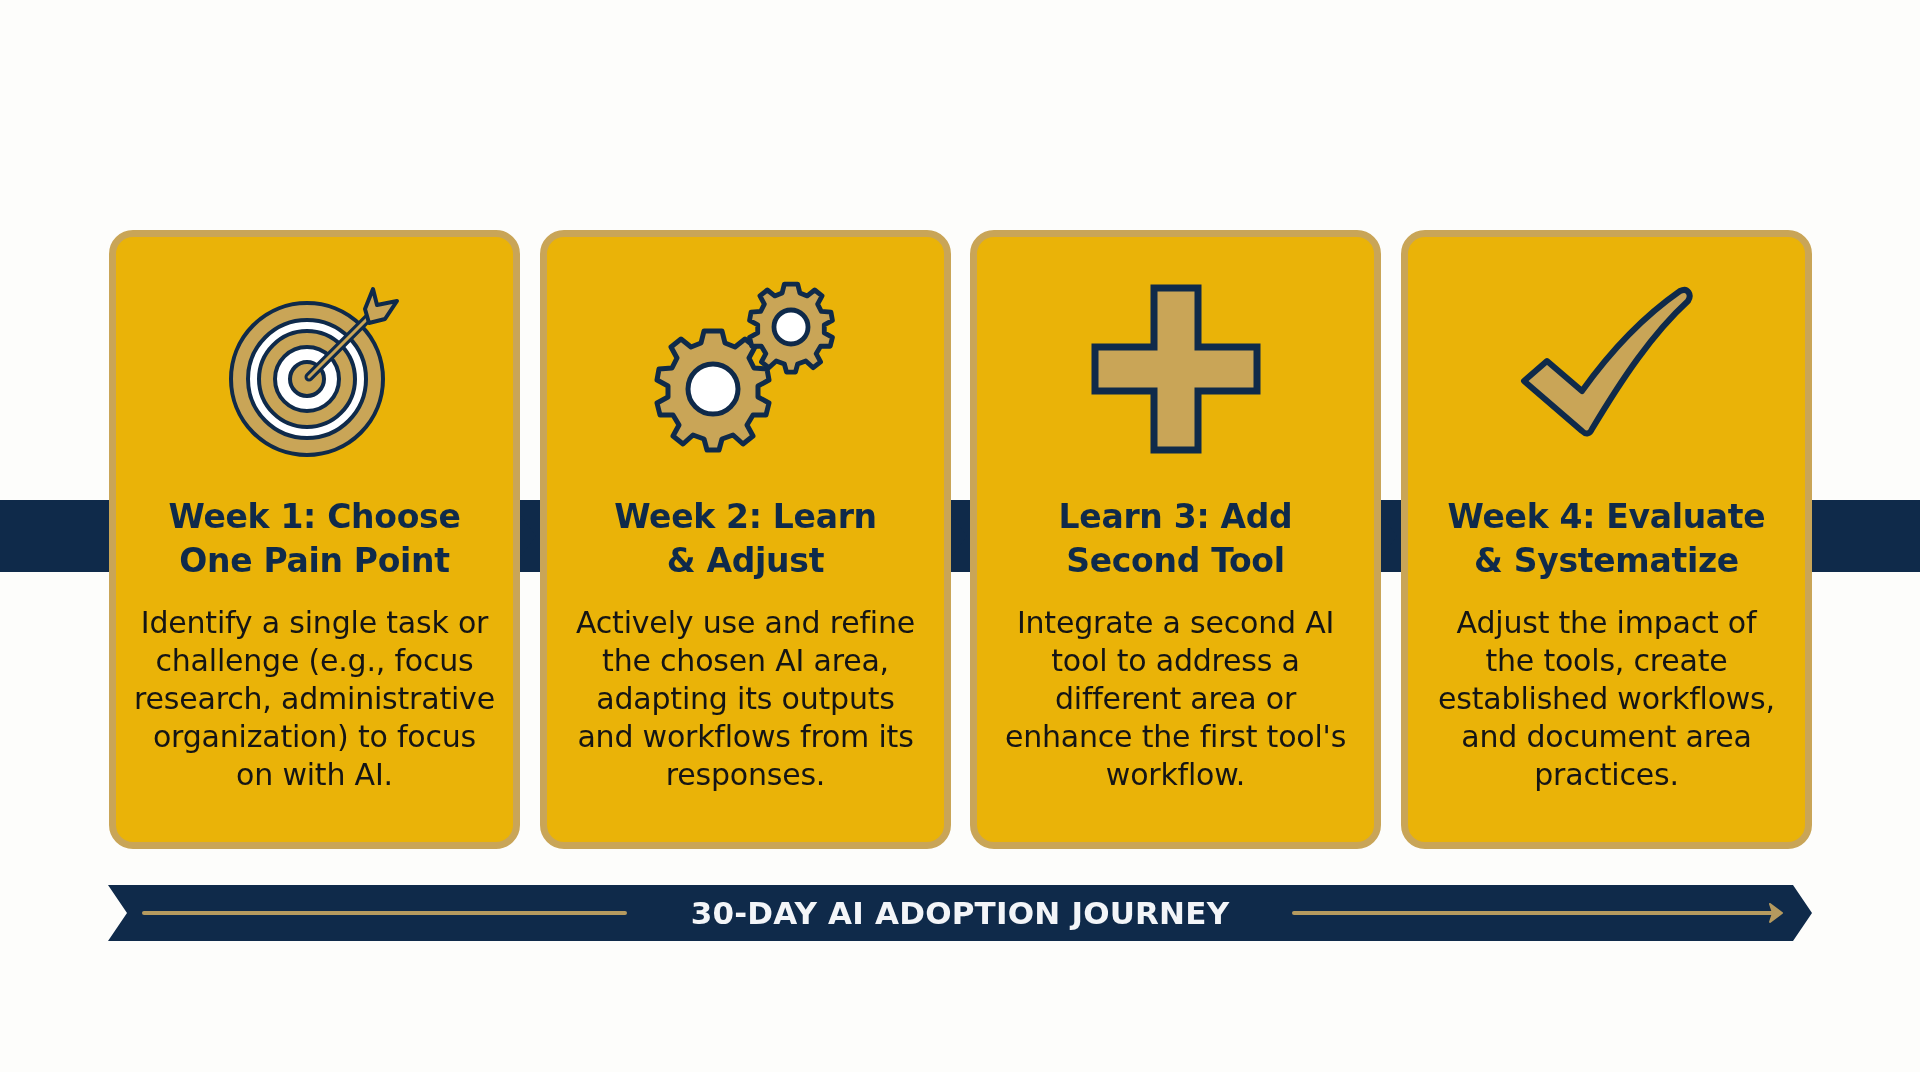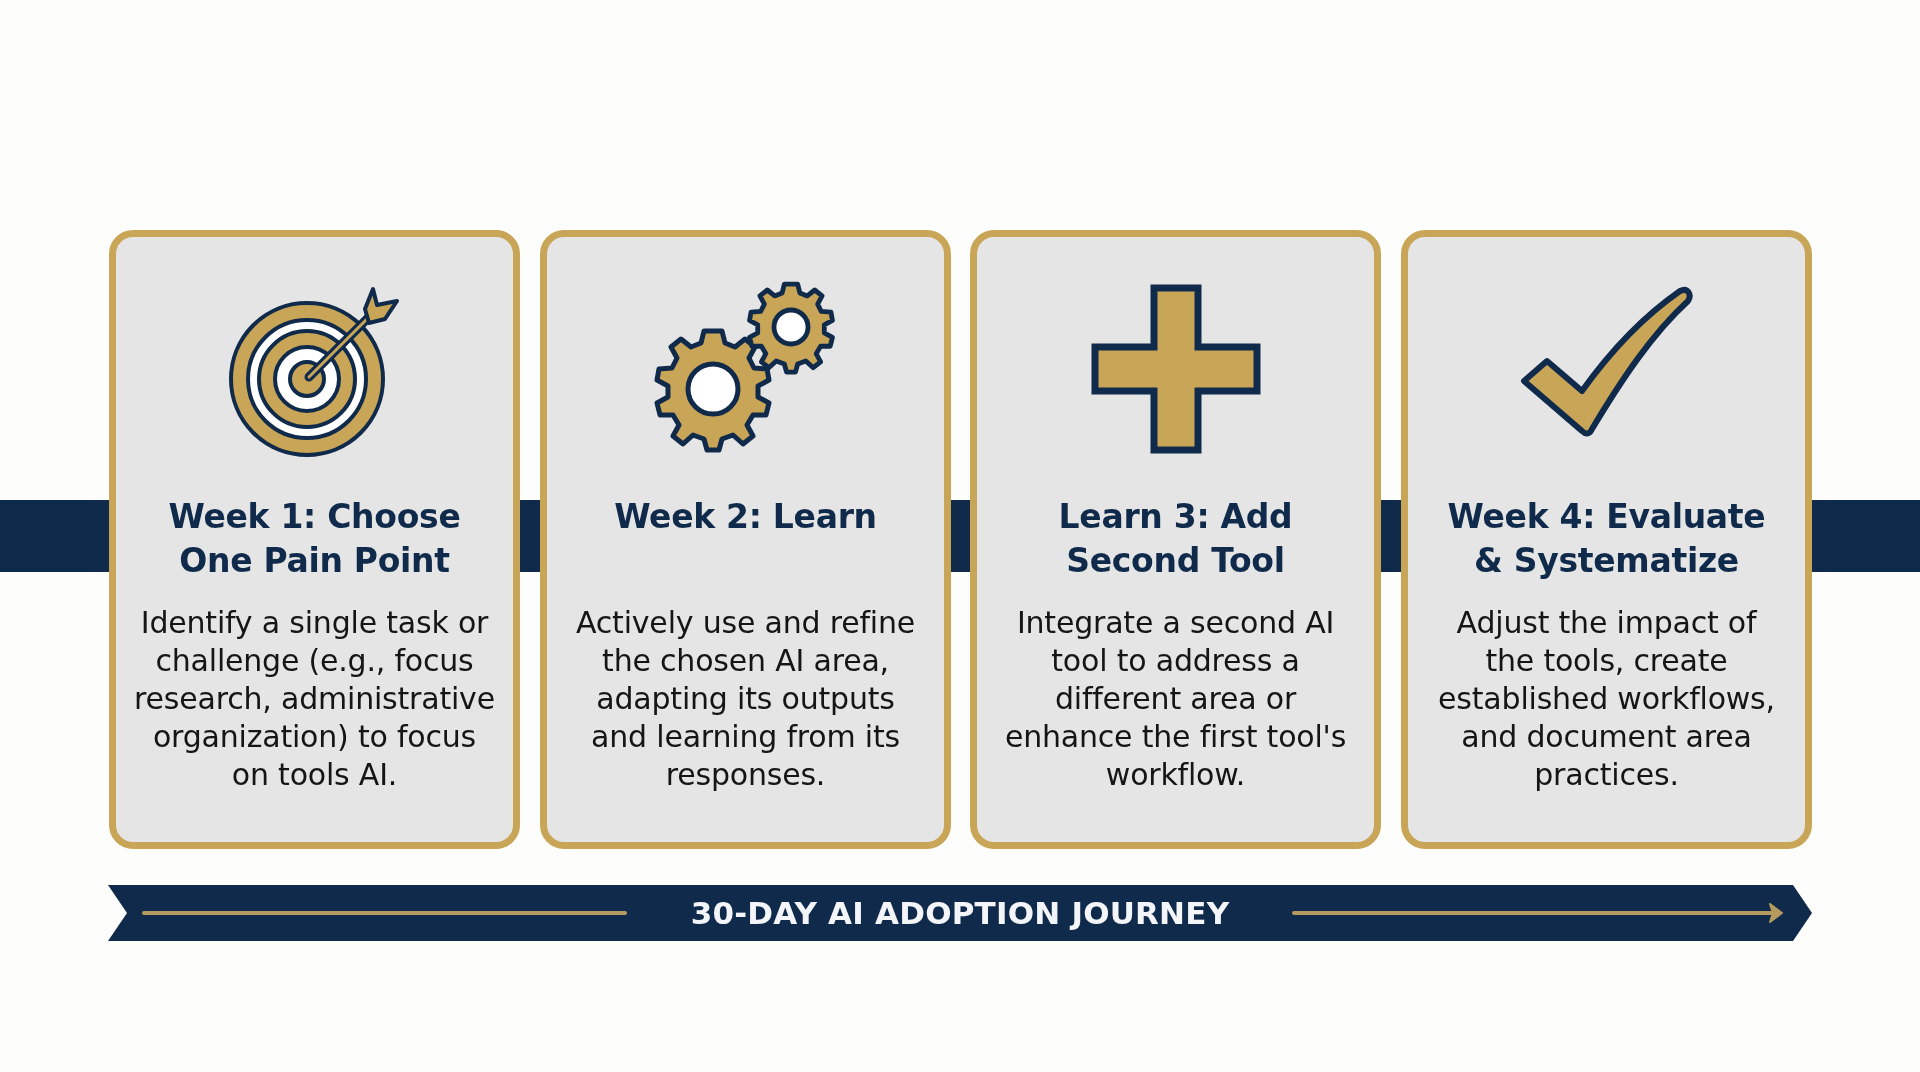--- a/index.html
+++ b/index.html
@@ -10,21 +10,21 @@
     font-family: "DejaVu Sans", "Liberation Sans", sans-serif;
   }
   .band {
     position: absolute; left: 0; top: 500px; width: 1920px; height: 72px;
     background: #0f2a4a;
   }
   .card {
     position: absolute; top: 230px; width: 411px; height: 619px;
     box-sizing: border-box;
     border: 7px solid #c9a557; border-radius: 24px;
-    background: #e5e5e5;
+    background: #eab308;
   }
   .card .icon-wrap {
     position: absolute; left: 0; right: 0; top: 42px; height: 180px;
     display: flex; justify-content: center; align-items: center;
   }
   .card .title {
     position: absolute; left: 0; right: 0; top: 258px;
     text-align: center; color: #0f2a4a;
     font-family: "DejaVu Sans", sans-serif; font-weight: bold;
     font-size: 33px; line-height: 44px; letter-spacing: -0.3px;
@@ -85,21 +85,21 @@
   </div>
   <div class="title">
     <span>Week 1: Choose</span>
     <span>One Pain Point</span>
   </div>
   <div class="desc">
     <span>Identify a single task or</span>
     <span>challenge (e.g., focus</span>
     <span>research, administrative</span>
     <span>organization) to focus</span>
-    <span>on tools AI.</span>
+    <span>on with AI.</span>
   </div>
 </div>
 
 <div class="card" style="left:540px">
   <div class="icon-wrap">
     <svg width="190" height="180" viewBox="0 0 190 180">
       <defs>
         <path id="gearBig" d="M0,-58 L9,-58 L12,-46 L22,-42 L32,-50 L42,-42 L36,-31 L41,-21 L54,-20 L56,-9 L45,-3 L45,8 L56,14 L53,26 L40,26 L34,36 L40,47 L30,55 L20,46 L9,50 L6,61 L-6,61 L-9,50 L-20,46 L-30,55 L-40,47 L-34,36 L-40,26 L-53,26 L-56,14 L-45,8 L-45,-3 L-56,-9 L-54,-20 L-41,-21 L-36,-31 L-42,-42 L-32,-50 L-22,-42 L-12,-46 L-9,-58 Z"></path>
       </defs>
       <g transform="translate(62,110)">
@@ -107,26 +107,27 @@
         <circle r="25" fill="#ffffff" stroke="#0f2a4a" stroke-width="5"></circle>
       </g>
       <g transform="translate(140,48) scale(0.74)">
         <use href="#gearBig" fill="#c9a557" stroke="#0f2a4a" stroke-width="6.5" stroke-linejoin="round"></use>
         <circle r="23" fill="#ffffff" stroke="#0f2a4a" stroke-width="6.5"></circle>
       </g>
     </svg>
   </div>
   <div class="title">
     <span>Week 2: Learn</span>
+    <span>&amp; Adjust</span>
   </div>
   <div class="desc">
     <span>Actively use and refine</span>
     <span>the chosen AI area,</span>
     <span>adapting its outputs</span>
-    <span>and learning from its</span>
+    <span>and workflows from its</span>
     <span>responses.</span>
   </div>
 </div>
 
 <div class="card" style="left:970px">
   <div class="icon-wrap">
     <svg width="170" height="170" viewBox="0 0 170 170">
       <path d="M63,4 H107 V63 H166 V107 H107 V166 H63 V107 H4 V63 H63 Z" fill="#c9a557" stroke="#0f2a4a" stroke-width="7" stroke-linejoin="miter"></path>
     </svg>
   </div>

